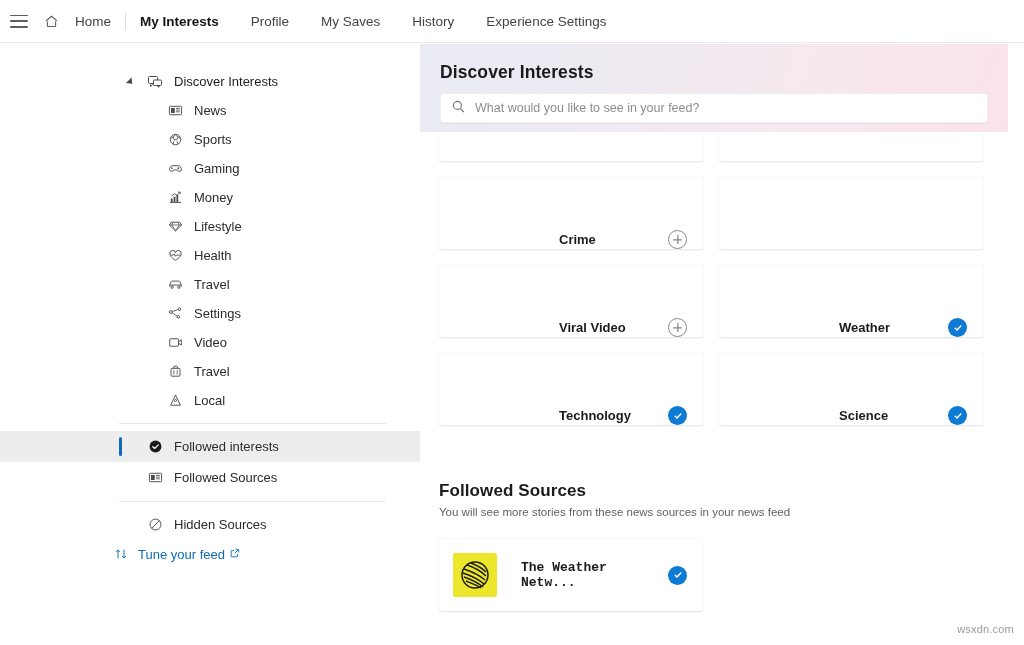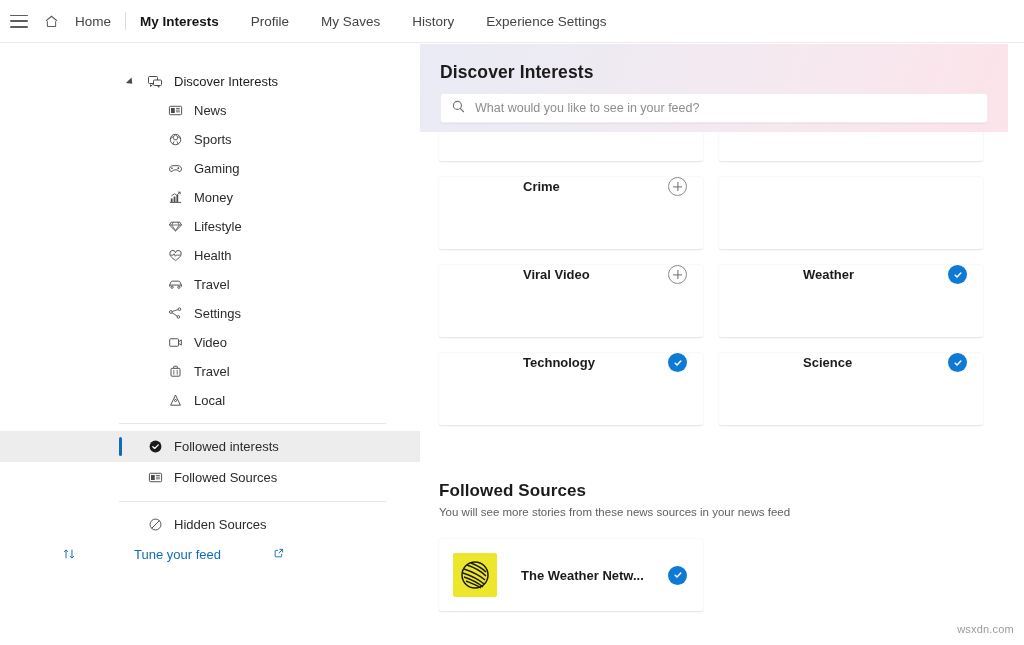--- a/index.html
+++ b/index.html
@@ -70,39 +70,39 @@
   .side-lower.selected {
     background: #ededed;
   }
   .side-lower.selected::before {
     content: ""; position: absolute; left: 119px; top: 6px;
     width: 3px; height: 19px; background: #0f6cbd; border-radius: 2px;
   }
   .side-divider {
     height: 1px; background: #e6e6e6; margin: 8px 0 7px 119px; width: 267px;
   }
-  .tune-row { padding-left: 60px; height: 28px; gap: 48px; }
+  .tune-row { padding-left: 112px; height: 28px; }
   .tune-row .tlabel { font-size: 13px; color: #0f6cbd; margin-left: 8px; }
   .tune-row .ext { margin-left: 5px; font-size: 10px; color: #0f6cbd; }
 
   
   .main {
     position: absolute; left: 420px; top: 43px; width: 604px; height: 602px;
     background: #ffffff; overflow: hidden;
   }
   .cards-scroll { position: absolute; left: 0; top: 0; width: 604px; }
 
   .card-grid {
     display: grid; grid-template-columns: 264px 264px; column-gap: 16px; row-gap: 16px;
     padding: 0 19px; margin-top: 46px;
   }
   .icard {
-    height: 72px; background: #ffffff; display: flex; align-items: flex-start;
+    height: 72px; background: #ffffff; display: flex; align-items: flex-end;
     box-shadow: 0 0.6px 1.8px rgba(0,0,0,0.10), 0 0.15px 0.5px rgba(0,0,0,0.07);
-    border-radius: 2px; overflow: hidden; cursor: pointer;
+    border-radius: 2px; overflow: hidden; cursor: pointer; gap: 36px;
   }
   .icard .thumb { width: 70px; flex: 0 0 70px; background-size: cover; }
   .icard .cbody {
     flex: 1; display: flex; align-items: center; justify-content: space-between;
     padding: 0 16px 0 14px;
   }
   .icard .cname { font-size: 13px; color: #1b1b1b; font-weight: 600; }
   .plus-btn {
     width: 19px; height: 19px; border-radius: 50%; border: 1.2px solid #8a8a8a;
     position: relative; flex: 0 0 19px;
@@ -120,20 +120,21 @@
 
   
   .fs-wrap { padding: 0 19px; margin-top: 56px; }
   .fs-title { font-size: 17px; color: #1b1b1b; font-weight: 600; letter-spacing: 0.1px; }
   .fs-sub { font-size: 11.5px; color: #616161; margin-top: 5px; }
   .src-card {
     margin-top: 21px; width: 264px; height: 72px; background: #ffffff;
     box-shadow: 0 0.6px 1.8px rgba(0,0,0,0.10), 0 0.15px 0.5px rgba(0,0,0,0.07);
     border-radius: 2px; display: flex; align-items: center; padding: 0 16px 0 14px;
     cursor: pointer;
+    font-family: Liberation Mono, monospace;
   }
   .src-logo {
     width: 44px; height: 44px; flex: 0 0 44px; border-radius: 3px;
     background: #ece72c; position: relative; overflow: hidden;
   }
   .src-name { flex: 1; font-size: 13px; color: #1b1b1b; font-weight: 600; margin-left: 24px; }
 
   
   .discover-panel {
     position: absolute; left: 420px; top: 44px; width: 588px; height: 88px;

